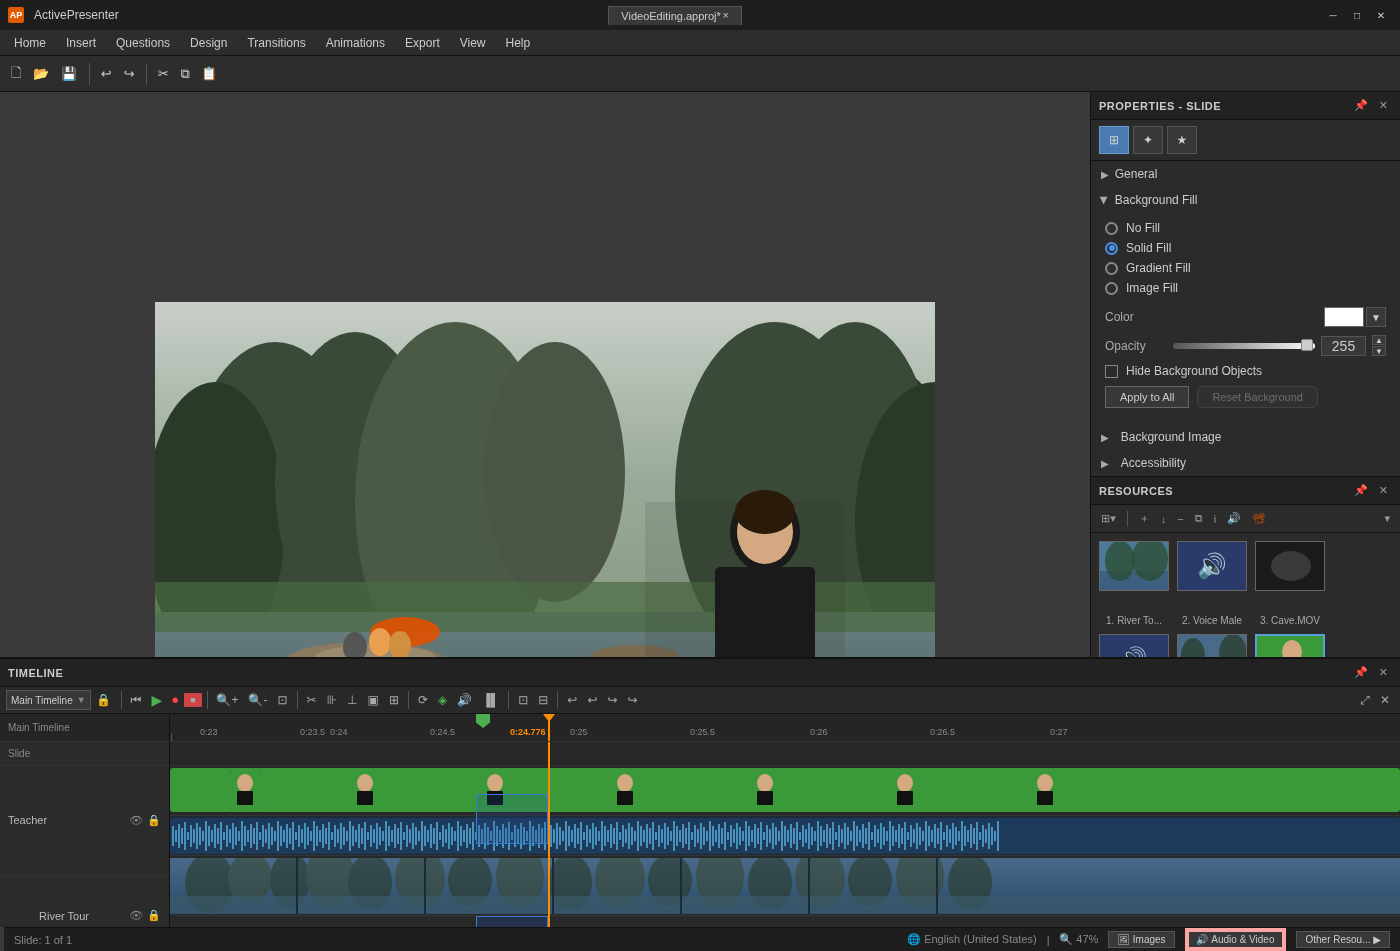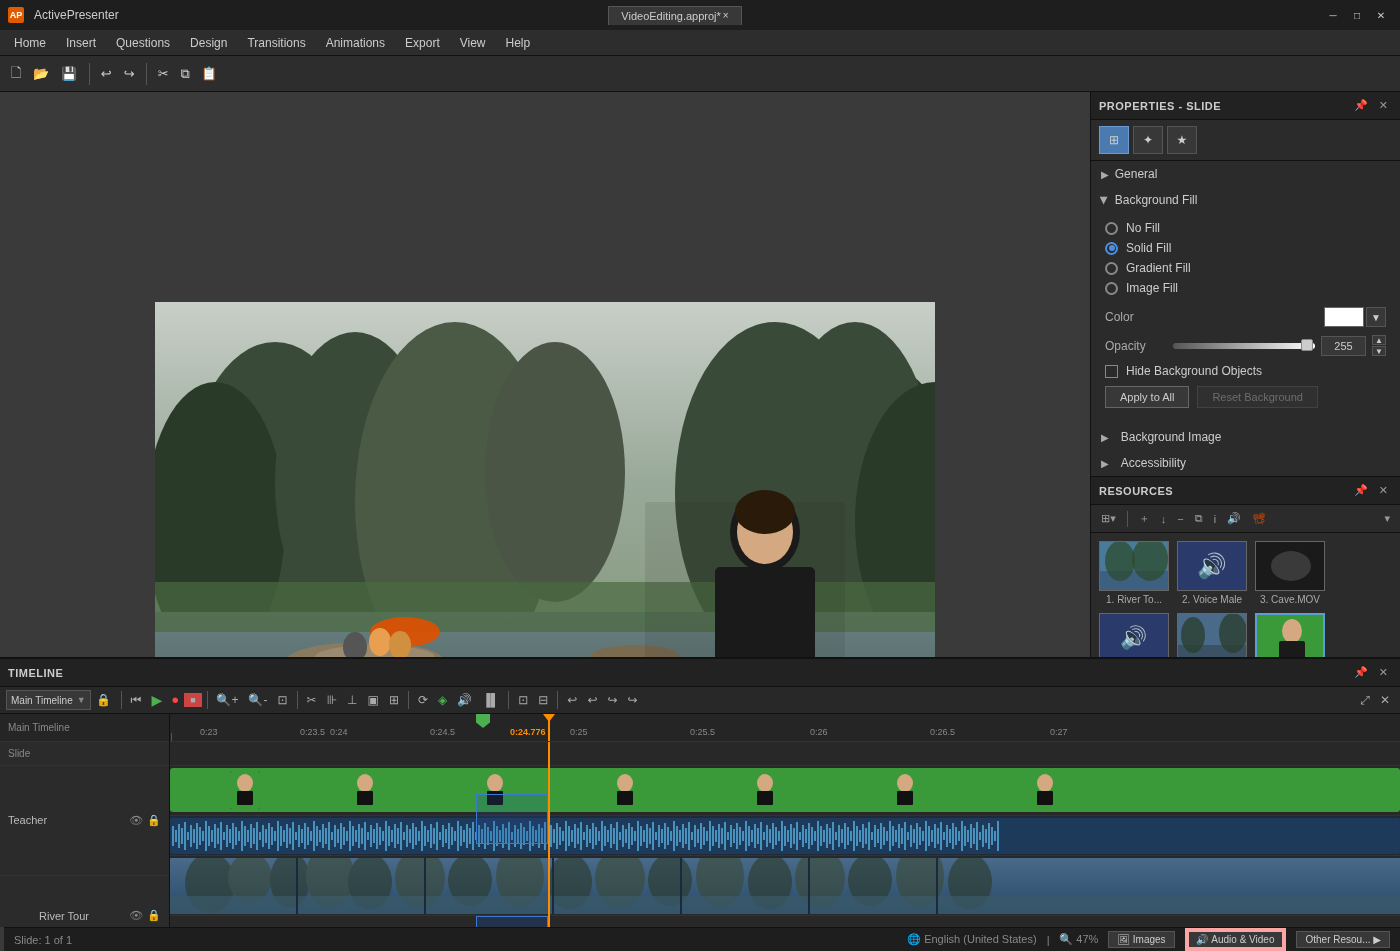--- a/index.html
+++ b/index.html
@@ -54,41 +54,41 @@
     .radio-circle.selected { border-color: #4a90e2; }
     .radio-circle.selected::after { content: ''; width: 6px; height: 6px; border-radius: 50%; background: #4a90e2; }
     .radio-label { font-size: 12px; color: #ccc; }
 
     .prop-row { display: flex; align-items: center; margin: 8px 0; gap: 8px; }
     .prop-label { color: #aaa; font-size: 12px; width: 60px; }
     .color-swatch { width: 40px; height: 20px; background: #fff; border: 1px solid #666; cursor: pointer; }
     .color-dropper { width: 20px; height: 20px; background: #383838; border: 1px solid #555; display: flex; align-items: center; justify-content: center; cursor: pointer; font-size: 10px; }
 
     .slider-container { flex: 1; display: flex; align-items: center; gap: 6px; }
-    .num-input { width: 45px; height: 20px; background: #383838; border: 1px solid #555; color: #ccc; font-size: 11px; text-align: center; }
+    .num-input { width: 45px; height: 20px; background: #383838; border: 1px solid #555; color: #ccc; font-size: 14px; text-align: center; }
 
     .checkbox-item { display: flex; align-items: center; gap: 8px; margin: 6px 0; cursor: pointer; }
     .checkbox-box { width: 13px; height: 13px; border: 1px solid #888; background: #2b2b2b; }
     .checkbox-label { font-size: 12px; color: #ccc; }
 
     .btn-row { display: flex; gap: 8px; margin: 8px 0; }
     .action-btn { padding: 4px 14px; background: #383838; border: 1px solid #666; color: #ccc; font-size: 11px; cursor: pointer; }
-    .action-btn.disabled { opacity: 0.4; cursor: not-allowed; }
+    .action-btn.disabled { opacity: 0.4; cursor: not-allowed; border-radius: 6px; }
 
     .collapsed-section { display: flex; align-items: center; padding: 6px 10px; cursor: pointer; }
 
     
     #resources-panel { background: #2b2b2b; border-top: 1px solid #111; height: 220px; }
     .res-header { background: #222; height: 28px; display: flex; align-items: center; padding: 0 8px; justify-content: space-between; border-bottom: 1px solid #111; }
     .res-toolbar { display: flex; align-items: center; padding: 4px 6px; gap: 3px; border-bottom: 1px solid #111; }
     .res-btn { background: transparent; border: none; color: #999; cursor: pointer; font-size: 11px; padding: 2px 4px; }
     .res-grid { display: flex; flex-wrap: wrap; gap: 8px; padding: 8px; overflow-y: auto; height: 150px; }
     .res-item { display: flex; flex-direction: column; align-items: center; gap: 3px; cursor: pointer; }
     .res-thumb { width: 70px; height: 50px; background: #555; border: 1px solid #666; overflow: hidden; display: flex; align-items: center; justify-content: center; }
-    .res-name { font-size: 10px; color: #aaa; text-align: left; max-width: 70px; overflow: hidden; text-overflow: ellipsis; white-space: nowrap; }
+    .res-name { font-size: 10px; color: #aaa; text-align: left; max-width: 70px; overflow: hidden; text-overflow: ellipsis; white-space: nowrap; margin-top: 21px; }
     .res-item:nth-child(6) .res-thumb { border: 2px solid #5a9fd4; }
 
     
     #timeline { height: 290px; background: #282828; border-top: 2px solid #111; display: flex; flex-direction: column; }
     .tl-header { background: #222; height: 28px; display: flex; align-items: center; padding: 0 8px; justify-content: space-between; border-bottom: 1px solid #111; }
     .tl-title { color: #ccc; font-size: 11px; font-weight: bold; letter-spacing: 0.5px; }
     .tl-toolbar { display: flex; align-items: center; padding: 3px 6px; gap: 2px; border-bottom: 1px solid #111; background: #282828; }
     .tl-btn { background: transparent; border: none; color: #aaa; cursor: pointer; font-size: 12px; padding: 2px 4px; }
     .tl-sep { width: 1px; height: 18px; background: #555; margin: 0 3px; }
 

